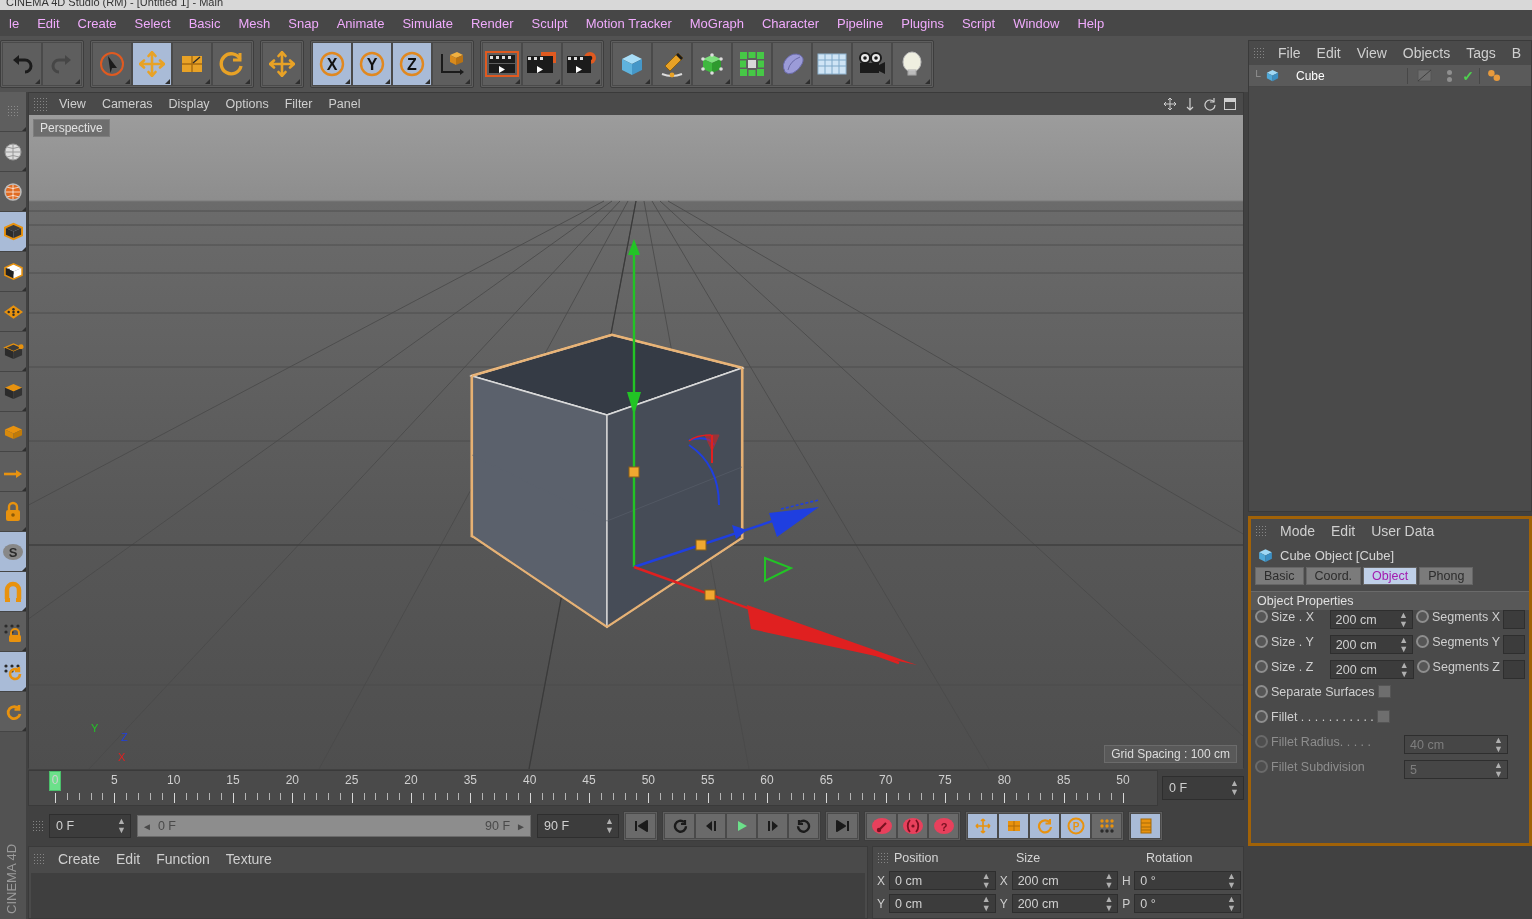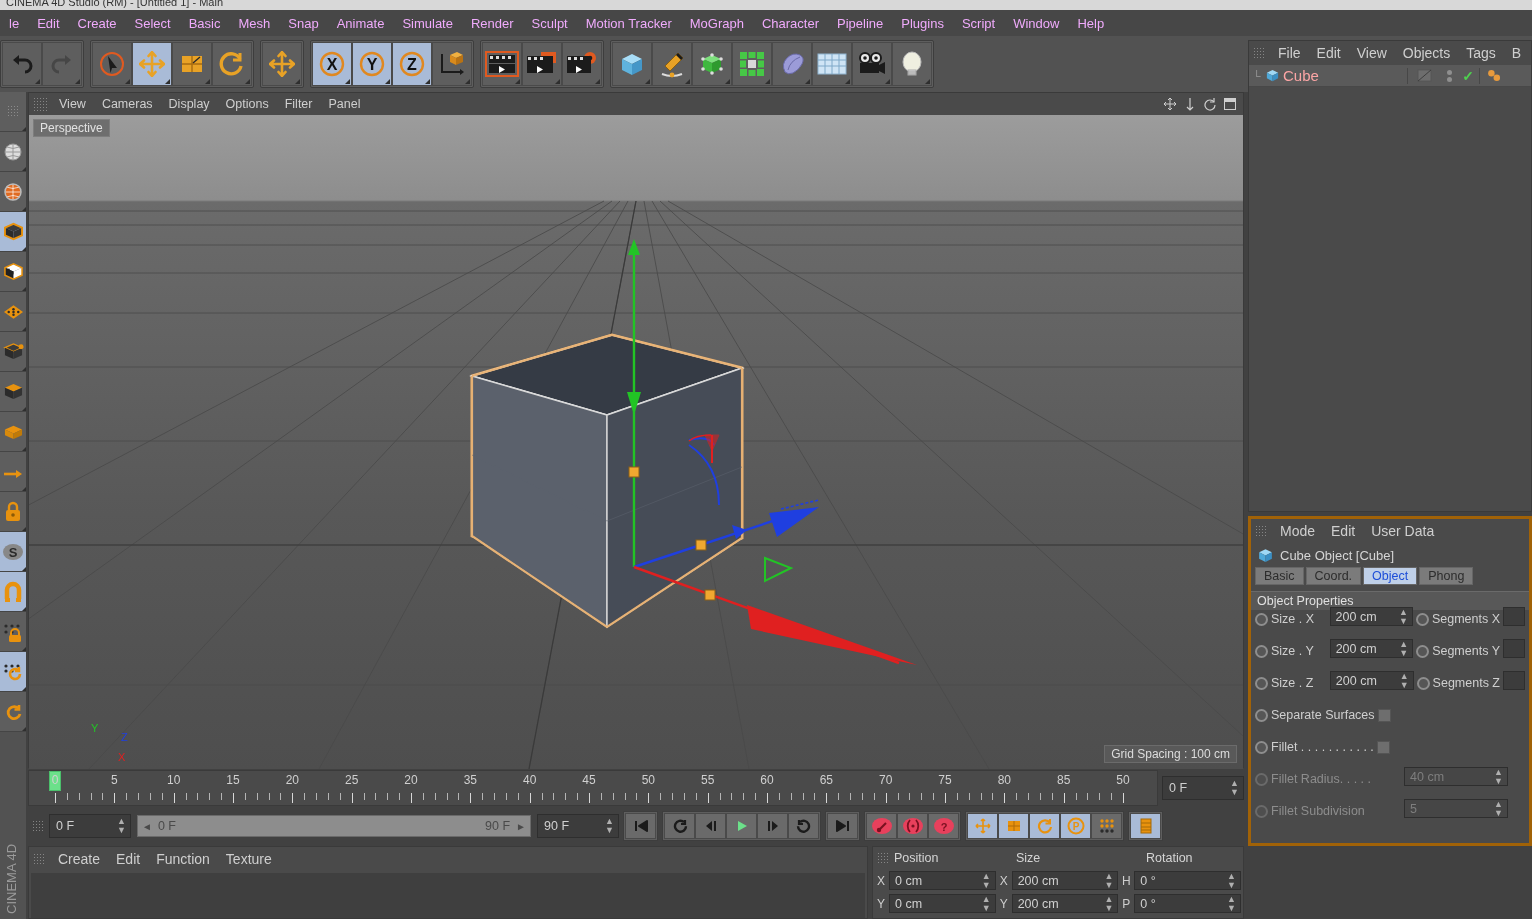--- a/index.html
+++ b/index.html
@@ -97,33 +97,33 @@
           display:flex; align-items:center; justify-content:center; }
   .pbtn.sel { background:#a9bbd7; }
 
   
   .objmgr { position:absolute; left:1248px; top:40px; width:284px; height:472px;
             background:#4a4a4a; border:1px solid #3a3a3a; }
   .mgrhead { height:24px; background:#4a4a4a; display:flex; align-items:center; }
   .mgrmenu { padding:1px 8px; font-size:14px; color:#cfcfcf; }
   .objrow { display:flex; align-items:center; height:22px; background:#5a5a5a;
             border-bottom:1px solid #484848; }
-  .objname { color:#fca5a5; font-size:15px; margin-left:3px; }
+  .objname { color:#ffffff; font-size:12px; margin-left:16px; }
   .objcols { display:flex; margin-left:auto; }
 
   
   .attrmgr { position:absolute; left:1248px; top:516px; width:284px; height:330px;
              background:#4a4a4a; border:3px solid #a16207; }
   .attrtitle { display:flex; align-items:center; height:24px; padding-left:6px; font-size:13px; color:#d5d5d5; }
   .tabrow { display:flex; padding:0 4px; gap:2px; }
   .tab { background:#7b7b7b; color:#2c2c2c; font-size:12.5px; padding:1px 8px; border:1px solid #666; }
-  .tab.active { background:#bfd0e8; color:#1d4ed8; }
+  .tab.active { background:#bfd0e8; color:#a21caf; }
   .sechead { background:#585858; color:#e0e0e0; font-size:12.5px; padding:2px 6px; margin-top:6px;
              border-top:1px solid #6a6a6a; }
-  .prow { display:flex; align-items:flex-end; height:25px; padding:16px 4px; gap:3px; }
+  .prow { display:flex; align-items:flex-start; height:25px; padding:0 4px; gap:3px; }
   .plabel { font-size:12.5px; color:#cfcfcf; white-space:nowrap; }
   .plabel.dim { color:#8d8d8d; }
   .pfield { background:#3c3c3c; border:1px solid #2e2e2e; height:19px; color:#d0d0d0;
             font-size:12.5px; display:flex; align-items:center; padding-left:5px; }
   .pfield.dim { color:#7e7e7e; background:#464646; }
   .radio { width:13px; height:13px; border-radius:50%; border:2px solid #8e8e8e;
            background:#565656; flex:none; }
   .radio.dim { border-color:#6a6a6a; background:#4e4e4e; }
   .chk { width:13px; height:13px; background:#6e6e6e; border:1px solid #555; flex:none; }
 

